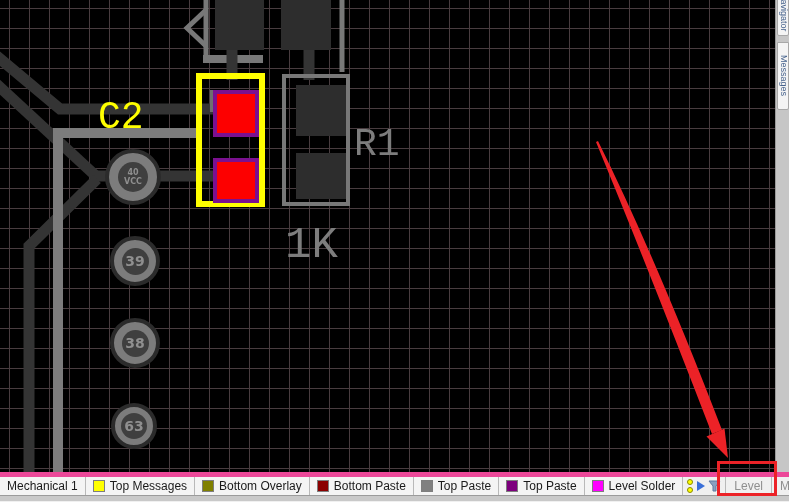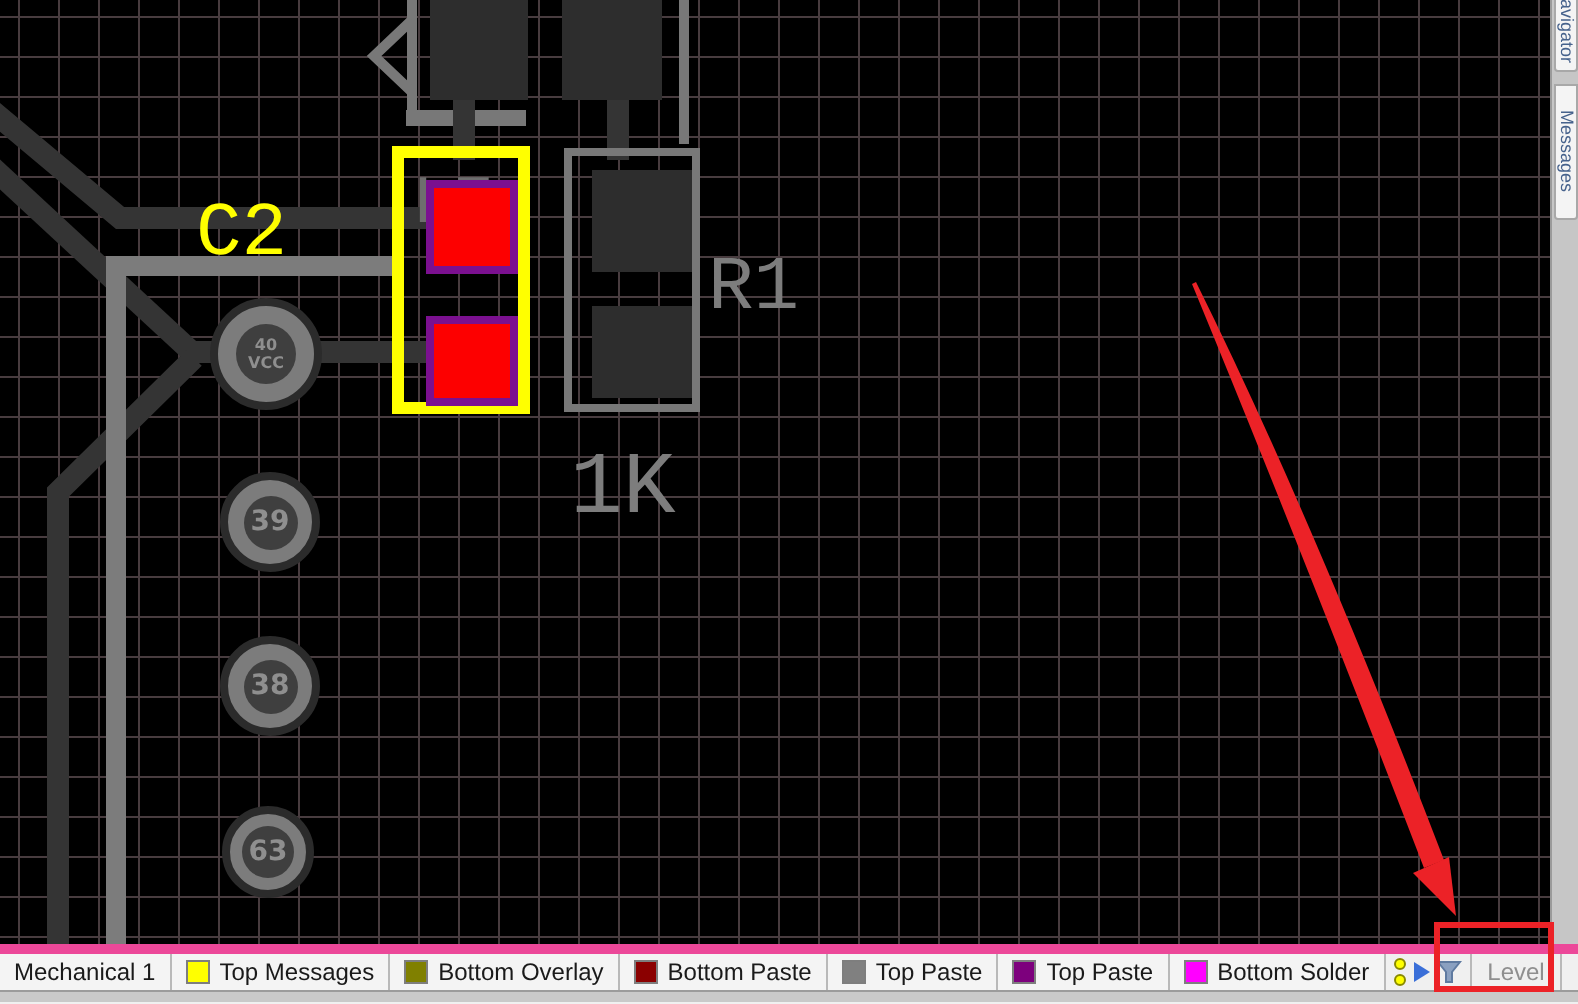--- a/index.html
+++ b/index.html
@@ -181,21 +181,21 @@
         <div class="layer-tab">
           <span class="swatch" style="background: rgb(128, 128, 128);"></span>
           <span>Top Paste</span>
         </div>
         <div class="layer-tab">
           <span class="swatch" style="background: rgb(125, 0, 125);"></span>
           <span>Top Paste</span>
         </div>
         <div class="layer-tab">
           <span class="swatch" style="background: rgb(255, 0, 255);"></span>
-          <span>Bottom Solder</span>
+          <span>Level Solder</span>
         </div>
         <div id="icon-cluster">
         <div class="dot-stack">
           <div class="dot"></div>
             <div class="dot"></div>
         </div>
         <svg width="11" height="12" viewBox="0 0 11 12">
           <polygon points="2,1 10,6 2,11" fill="#3a6fd8"></polygon>
         </svg>
         <svg width="13" height="12" viewBox="0 0 13 12">

